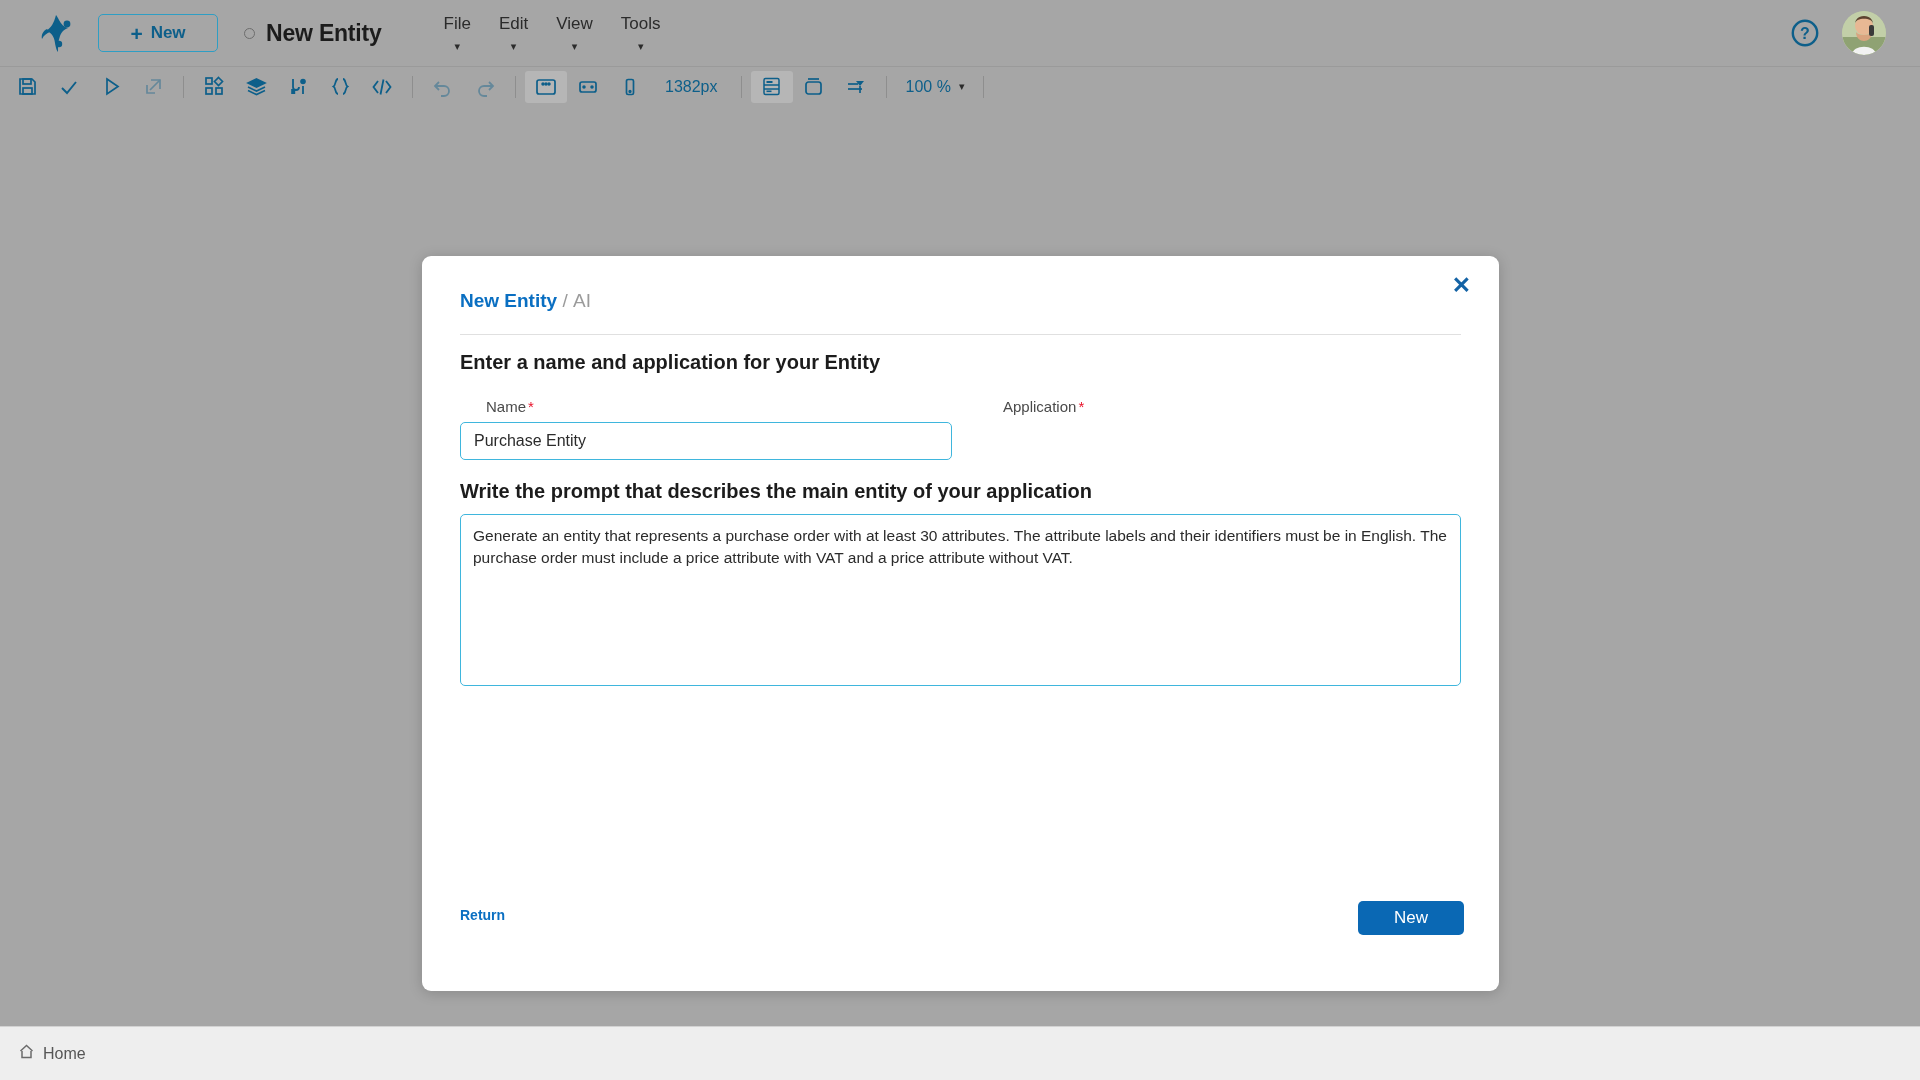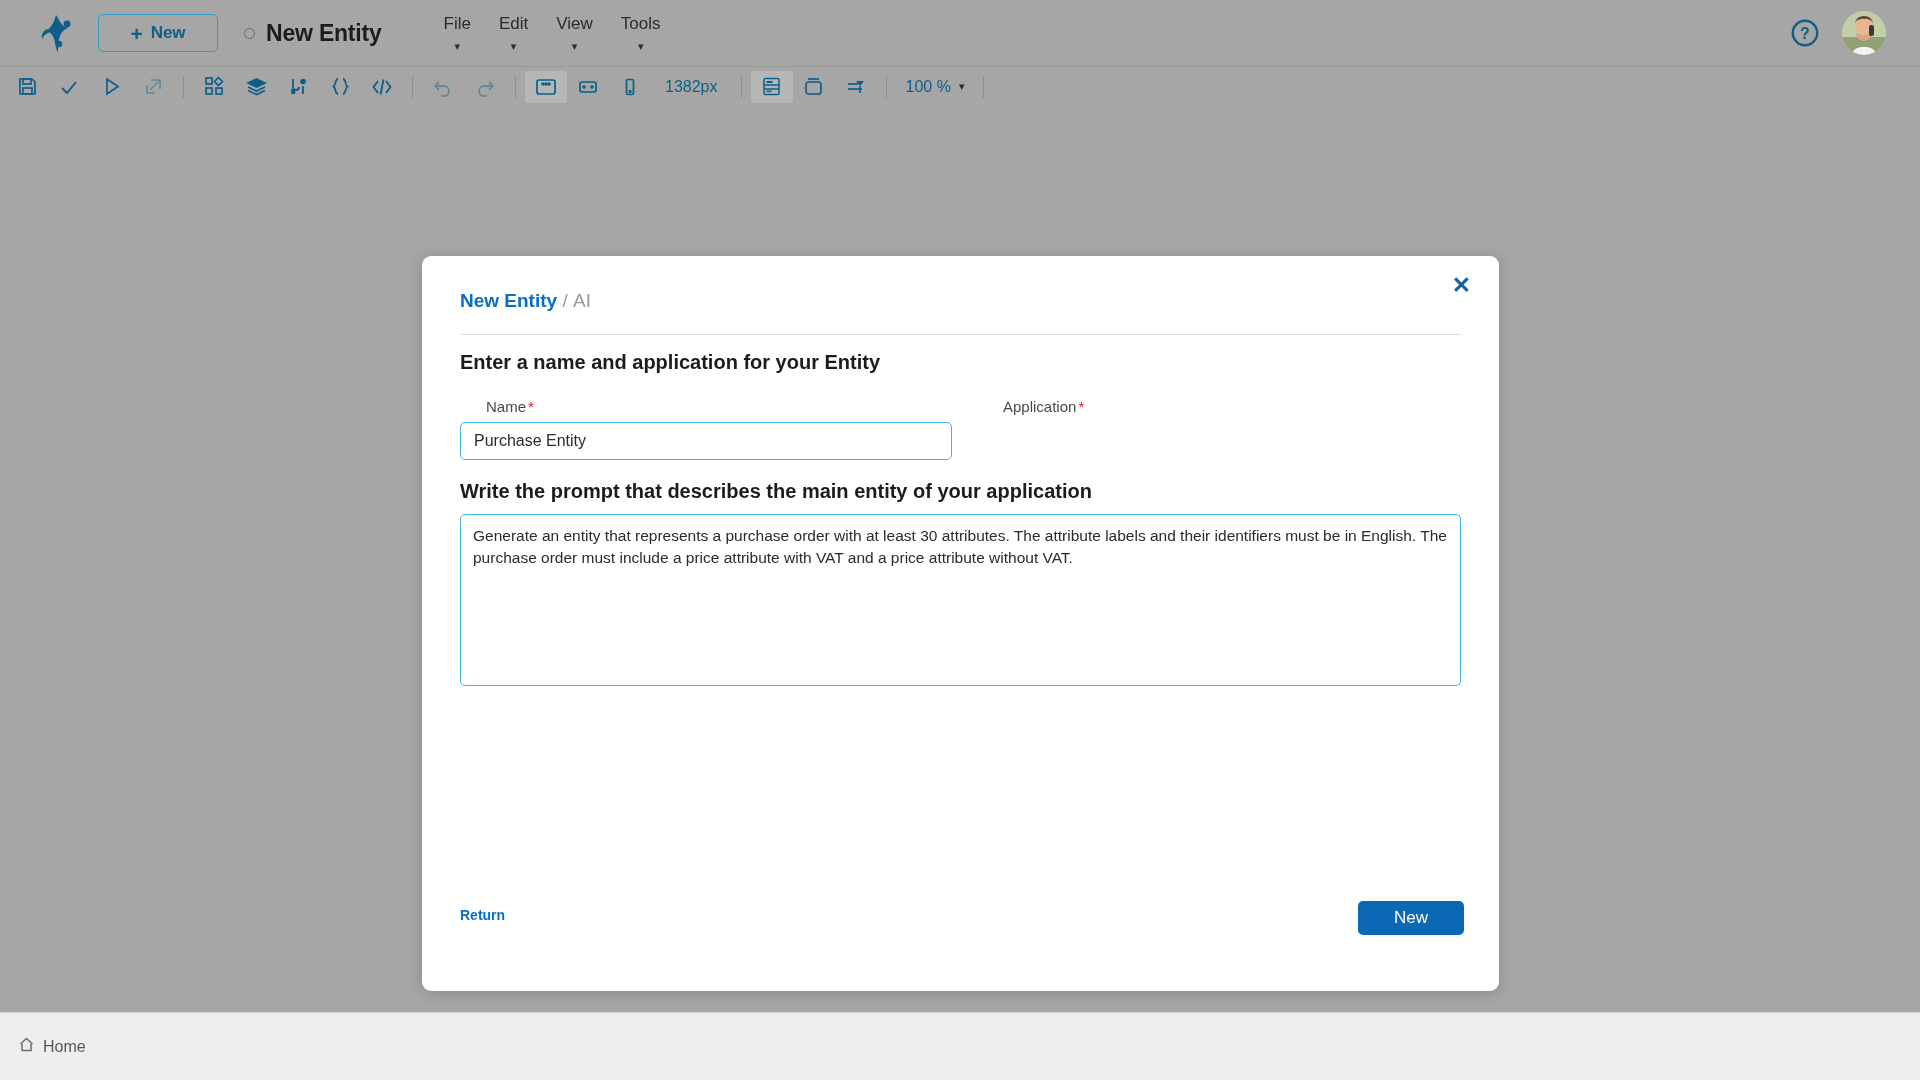--- a/index.html
+++ b/index.html
@@ -197,21 +197,21 @@
     background: #0a68b4;
     border: none; border-radius: 5px;
     color: #ffffff; font-size: 17px;
     cursor: pointer;
     font-family: "Liberation Sans", sans-serif;
   }
 
   
   .taskbar {
     position: absolute; left: 0; bottom: 0;
-    width: 1920px; height: 68px;
+    width: 1920px; height: 54px;
     background: #eeeeee;
     border-top: 1px solid #d2d2d2;
     display: flex; align-items: stretch;
   }
   .tb-home {
     display: flex; align-items: center; gap: 8px;
     padding: 0 18px;
     font-size: 16px; color: #565656;
     cursor: pointer;
   }

